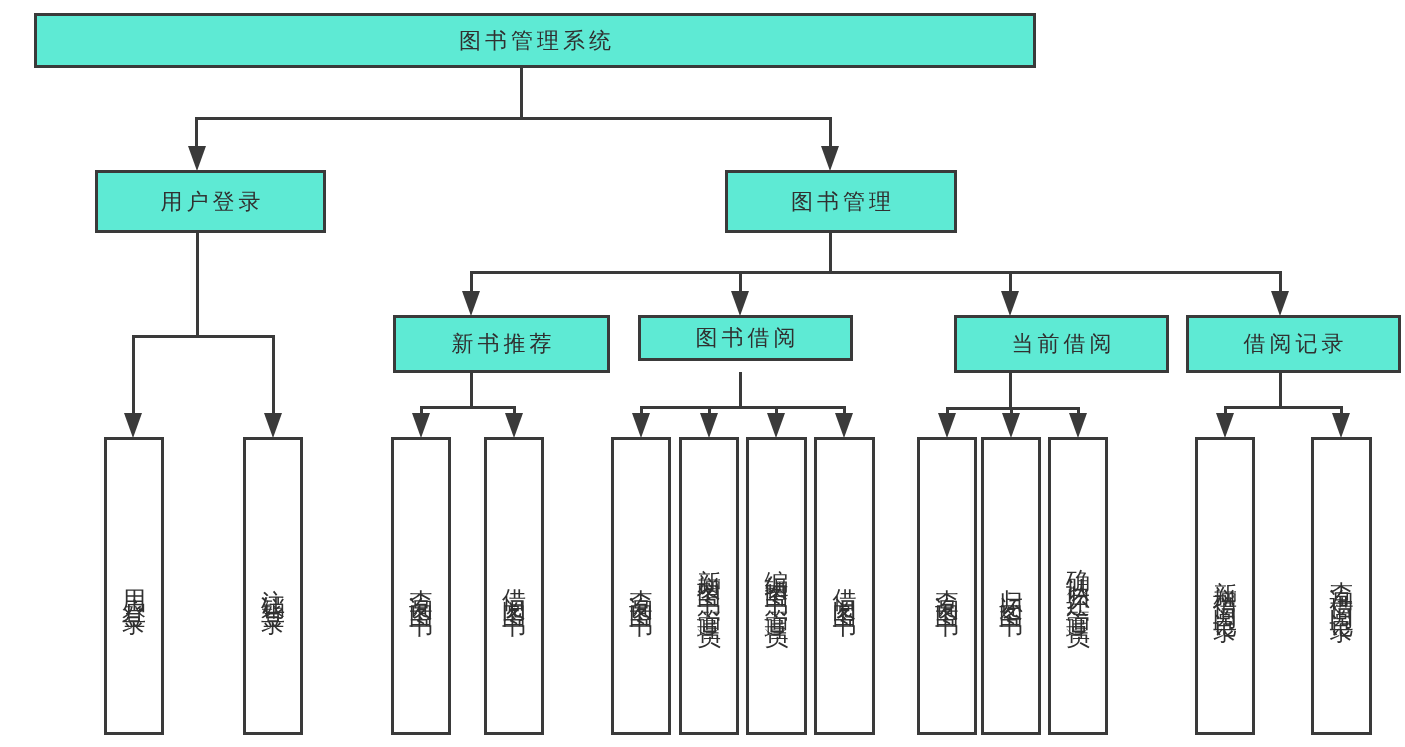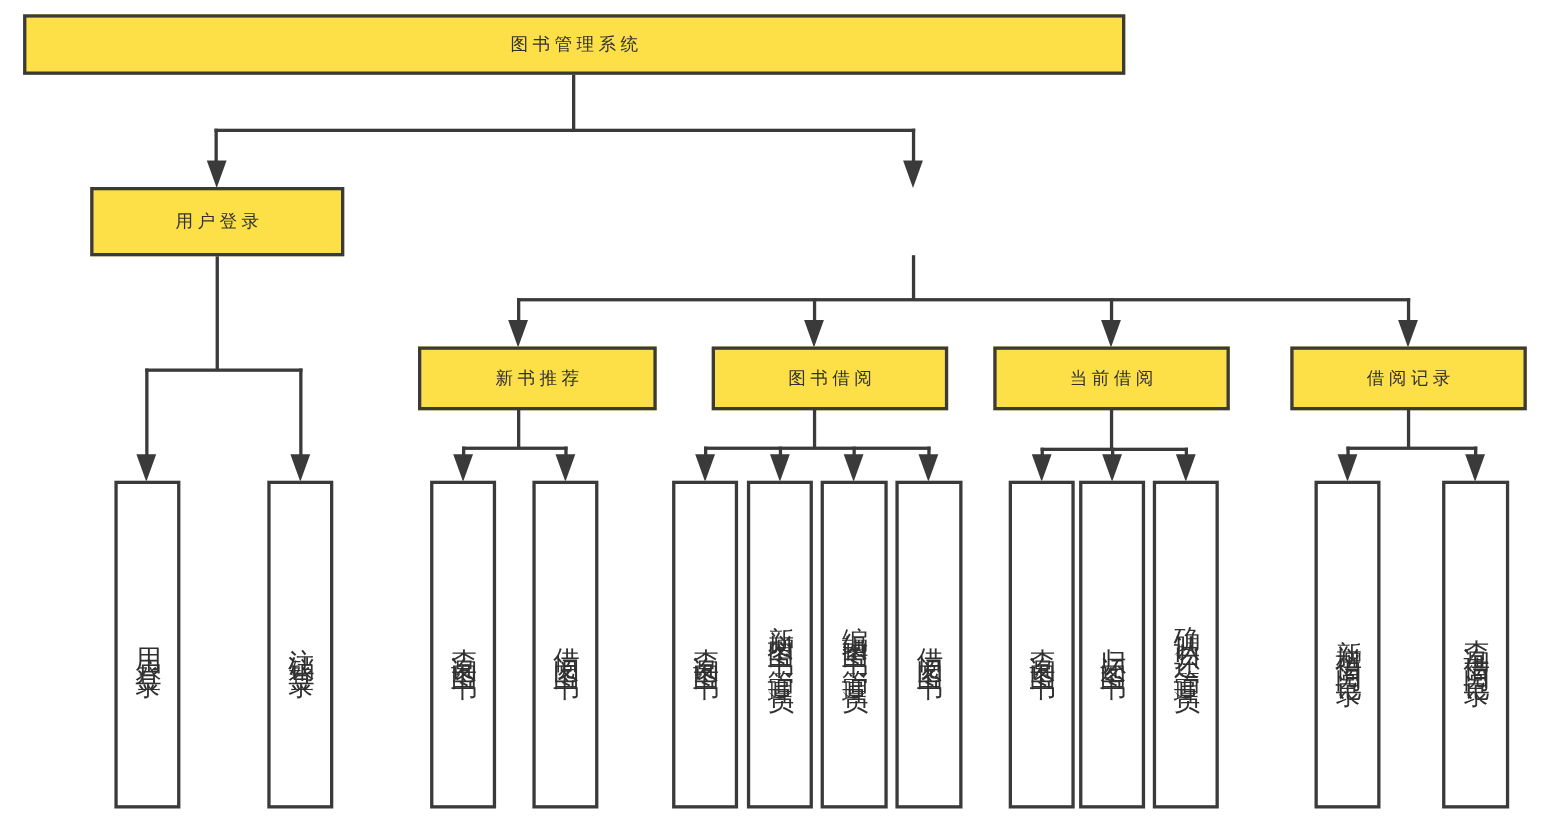--- a/index.html
+++ b/index.html
@@ -16,28 +16,29 @@
     height: 747px;
     background: var(--bg);
     overflow: hidden;
     font-family: "Liberation Sans", "DejaVu Sans", sans-serif;
     color: var(--text);
   }
   .hbox {
     position: absolute;
     box-sizing: border-box;
     border: 3px solid var(--line);
-    background: #fde047;
+    background: #5eead4;
     display: flex;
     align-items: center;
     justify-content: center;
-    font-size: 16px;
+    font-size: 22px;
     letter-spacing: 4px;
     text-indent: 4px;
     white-space: nowrap;
+    margin-left: 13px;
   }
   .vbox {
     position: absolute;
     box-sizing: border-box;
     top: 437px;
     height: 298px;
     border: 3px solid var(--line);
     background: #fff;
     display: flex;
     align-items: center;
@@ -77,42 +78,43 @@
   <div class="hbox" style="left:21px; top:13px; width:1002px; height:55px">图书管理系统</div>
 
   <div class="vl" style="left:520px; top:68px; height:51px"></div>
   <div class="hl" style="left:195px; top:117px; width:637px"></div>
   <div class="vl" style="left:195px; top:117px; height:31px"></div>
   <div class="vl" style="left:829px; top:117px; height:31px"></div>
   <div class="ar" style="left:188px; top:146px"></div>
   <div class="ar" style="left:821px; top:146px"></div>
 
   <div class="hbox" style="left:82px; top:170px; width:231px; height:63px">用户登录</div>
+  <div class="hbox" style="left:712px; top:170px; width:232px; height:63px">图书管理</div>
 
   <div class="vl" style="left:196px; top:233px; height:104px"></div>
   <div class="hl" style="left:132px; top:335px; width:143px"></div>
   <div class="vl" style="left:132px; top:335px; height:80px"></div>
   <div class="vl" style="left:272px; top:335px; height:80px"></div>
   <div class="ar" style="left:124px; top:413px"></div>
   <div class="ar" style="left:264px; top:413px"></div>
 
   <div class="vl" style="left:829px; top:232px; height:41px"></div>
   <div class="hl" style="left:470px; top:271px; width:812px"></div>
   <div class="vl" style="left:470px; top:271px; height:22px"></div>
   <div class="vl" style="left:739px; top:271px; height:22px"></div>
   <div class="vl" style="left:1009px; top:271px; height:22px"></div>
   <div class="vl" style="left:1279px; top:271px; height:22px"></div>
   <div class="ar" style="left:462px; top:291px"></div>
   <div class="ar" style="left:731px; top:291px"></div>
   <div class="ar" style="left:1001px; top:291px"></div>
   <div class="ar" style="left:1271px; top:291px"></div>
 
   <div class="hbox" style="left:380px; top:315px; width:217px; height:58px">新书推荐</div>
-  <div class="hbox" style="left:647px; top:315px; width:215px; height:58px">图书借阅</div>
-  <div class="hbox" style="left:903px; top:315px; width:215px; height:58px">当前借阅</div>
+  <div class="hbox" style="left:625px; top:315px; width:215px; height:46px">图书借阅</div>
+  <div class="hbox" style="left:941px; top:315px; width:215px; height:58px">当前借阅</div>
   <div class="hbox" style="left:1173px; top:315px; width:215px; height:58px">借阅记录</div>
 
   <div class="vl" style="left:470px; top:372px; height:36px"></div>
   <div class="hl" style="left:420px; top:406px; width:96px"></div>
   <div class="vl" style="left:420px; top:406px; height:10px"></div>
   <div class="vl" style="left:513px; top:406px; height:10px"></div>
   <div class="ar" style="left:412px; top:413px"></div>
   <div class="ar" style="left:505px; top:413px"></div>
 
   <div class="vl" style="left:739px; top:372px; height:36px"></div>

